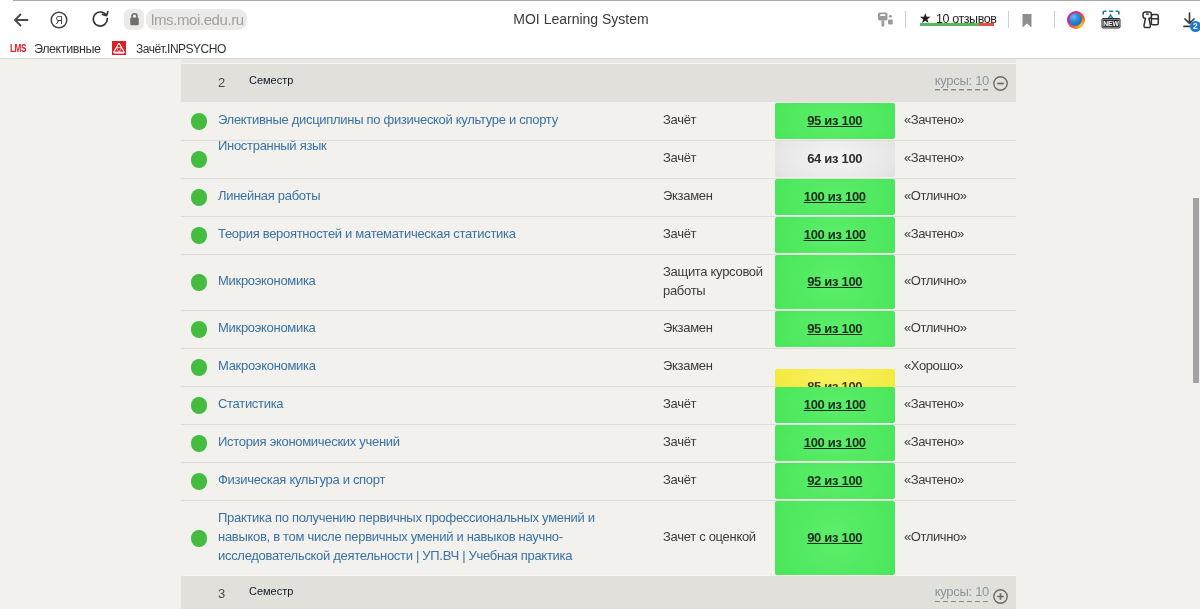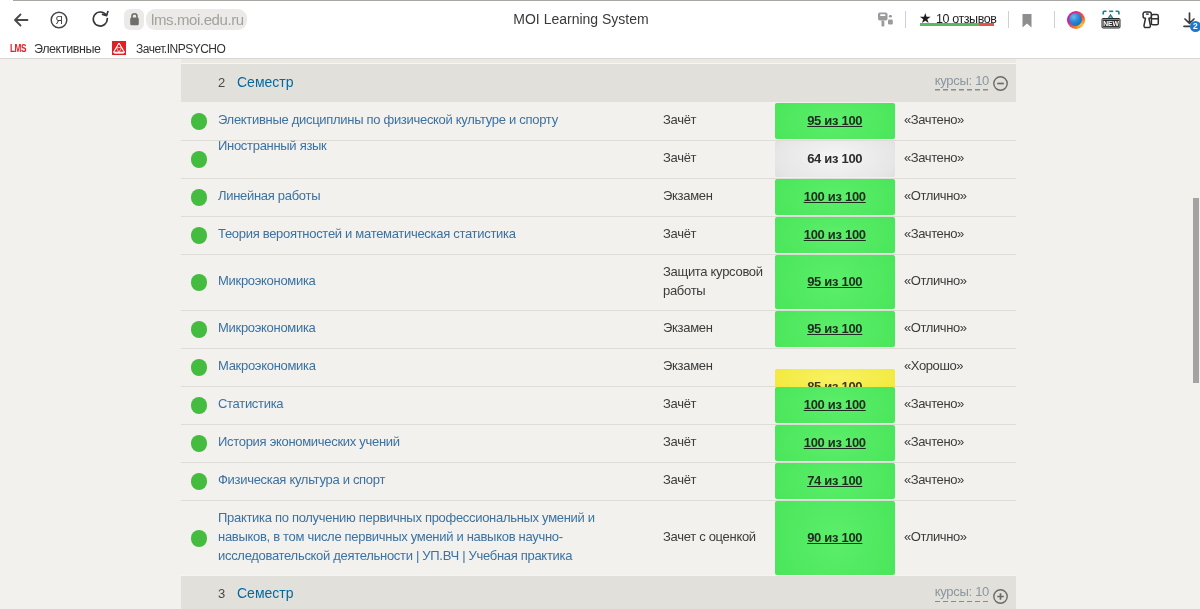--- a/index.html
+++ b/index.html
@@ -14,21 +14,21 @@
   .sep{width:1px;height:17px;background:#d2d0cd;top:11px;}
   
   
   #bmbar{left:0;top:38px;width:1200px;height:20px;background:#fff;border-bottom:1px solid #d9d7d3;}
   #lmslogo{left:10px;top:42px;font-size:11px;font-weight:bold;color:#e31e24;letter-spacing:-0.6px;transform:scaleX(0.75);transform-origin:0 0;}
   .bmtext{font-size:12.5px;color:#333;top:41.5px;letter-spacing:-0.4px;}
   
   #page{left:0;top:59px;width:1200px;height:550px;background:#f2f1ed;}
   .semhead{left:181px;width:835px;height:39px;background:#e2e0da;}
   .semnum{position:absolute;left:37px;top:11px;font-size:13px;color:#4a4944;}
-  .semlab{position:absolute;left:56px;top:10.5px;font-size:14px;color:#0369a1;}
+  .semlab{position:absolute;left:68px;top:10.5px;font-size:11px;color:#0f172a;}
   .kursy{position:absolute;right:27px;top:9.5px;font-size:13px;color:#8b96a0;padding-bottom:3px;letter-spacing:-0.3px;background:repeating-linear-gradient(90deg,#8d8d87 0 5px,rgba(0,0,0,0) 5px 8px) left bottom/100% 1.5px no-repeat;}
   
   .dot{width:16.5px;height:16.5px;border-radius:50%;background:#44bc40;left:190.7px;}
   .course{left:218px;width:430px;font-size:13px;color:#3a72a4;line-height:19px;letter-spacing:-0.3px;}
   .exam{left:663px;width:112px;font-size:13px;color:#3c3c3c;line-height:19px;letter-spacing:-0.3px;}
   .cell{left:775px;width:119.5px;border-radius:2px;text-align:center;font-size:13px;font-weight:bold;color:#1f2d20;letter-spacing:-0.3px;}
   .cell.g{background:radial-gradient(ellipse 90% 160% at 50% 50%, #5cee6b 0%, #4ce75c 55%, #3edd50 100%);text-decoration:underline;}
   .cell.gray{background:radial-gradient(ellipse 90% 150% at 50% 45%, #f5f5f5 0%, #e6e6e6 55%, #c9c9c9 100%);color:#2d2d2d;}
   .cell.y{background:radial-gradient(ellipse 90% 160% at 50% 45%, #f8f263 0%, #f3ea42 55%, #ece020 100%);color:#3a3a20;}
   .grade{left:904px;font-size:13px;color:#3c3c3c;letter-spacing:-0.4px;}
@@ -115,21 +115,21 @@
 
 <div class="abs" id="bmbar"></div>
 <div class="abs" id="lmslogo">LMS</div>
 <div class="abs bmtext" style="left:34px">Элективные</div>
 <svg class="abs" style="left:112px;top:41px" width="14" height="14" viewBox="0 0 14 14">
     <rect width="14" height="14" fill="#dd2127"></rect>
     <path d="M7 2 L12.4 11.3 H1.6 z" fill="none" stroke="#fff" stroke-width="1"></path>
     <path d="M7 2 L9.7 6.6 H4.3 z M4.3 6.6 L7 11.3 H1.6 z M9.7 6.6 L12.4 11.3 H7 z" fill="none" stroke="#fff" stroke-width="0.7"></path>
     <path d="M2.2 12.3 h9.6" stroke="#fff" stroke-width="0.8"></path>
   </svg>
-<div class="abs bmtext" style="left:136px;font-size:12px;letter-spacing:-0.5px">Зачет.INPSYCHO</div>
+<div class="abs bmtext" style="left:136px;font-size:12px;letter-spacing:-0.5px">Зачёт.INPSYCHO</div>
 
 <div class="abs" id="page"></div>
 
 <div class="abs" style="left:181px;top:59px;width:835px;height:4px;background:#ece9e5"></div>
 <div class="abs" style="left:181px;top:63px;width:835px;height:1px;background:#f6f5f2"></div>
 
 <div class="abs semhead" style="top:64px;height:38px">
   <div class="semnum" style="top:10.5px">2</div>
     <div class="semlab" style="top:9.5px">Семестр</div>
   <div class="kursy" style="top:8.5px">курсы: 10</div>
@@ -190,21 +190,21 @@
 <div class="abs" style="left:181px;top:462px;width:835px;height:1px;background:#dedcd7"></div>
 <div class="abs dot" style="top:435.0px"></div>
 <div class="abs course" style="top:432.0px">История экономических учений</div>
 <div class="abs exam" style="top:432.0px">Зачёт</div>
 <div class="abs cell g" style="top:425px;height:36px;line-height:36px">100 из 100</div>
 <div class="abs grade" style="top:432.0px;line-height:19px">«Зачтено»</div>
 <div class="abs" style="left:181px;top:500px;width:835px;height:1px;background:#dedcd7"></div>
 <div class="abs dot" style="top:473.0px"></div>
 <div class="abs course" style="top:470.0px">Физическая культура и спорт</div>
 <div class="abs exam" style="top:470.0px">Зачёт</div>
-<div class="abs cell g" style="top:463px;height:36px;line-height:36px">74 из 100</div>
+<div class="abs cell g" style="top:463px;height:36px;line-height:36px">92 из 100</div>
 <div class="abs grade" style="top:470.0px;line-height:19px">«Зачтено»</div>
 <div class="abs" style="left:181px;top:576px;width:835px;height:1px;background:#dedcd7"></div>
 <div class="abs dot" style="top:530.0px"></div>
 <div class="abs course" style="top:508.0px">Практика по получению первичных профессиональных умений и<br>навыков, в том числе первичных умений и навыков научно-<br>исследовательской деятельности | УП.ВЧ | Учебная практика</div>
 <div class="abs exam" style="top:527.0px">Зачет с оценкой</div>
 <div class="abs cell g" style="top:501px;height:74px;line-height:74px">90 из 100</div>
 <div class="abs grade" style="top:527.0px;line-height:19px">«Отлично»</div>
 
 <div class="abs" style="left:181px;top:575px;width:835px;height:1px;background:#f6f5f2"></div>
 <div class="abs semhead" style="top:576px;height:33px">

